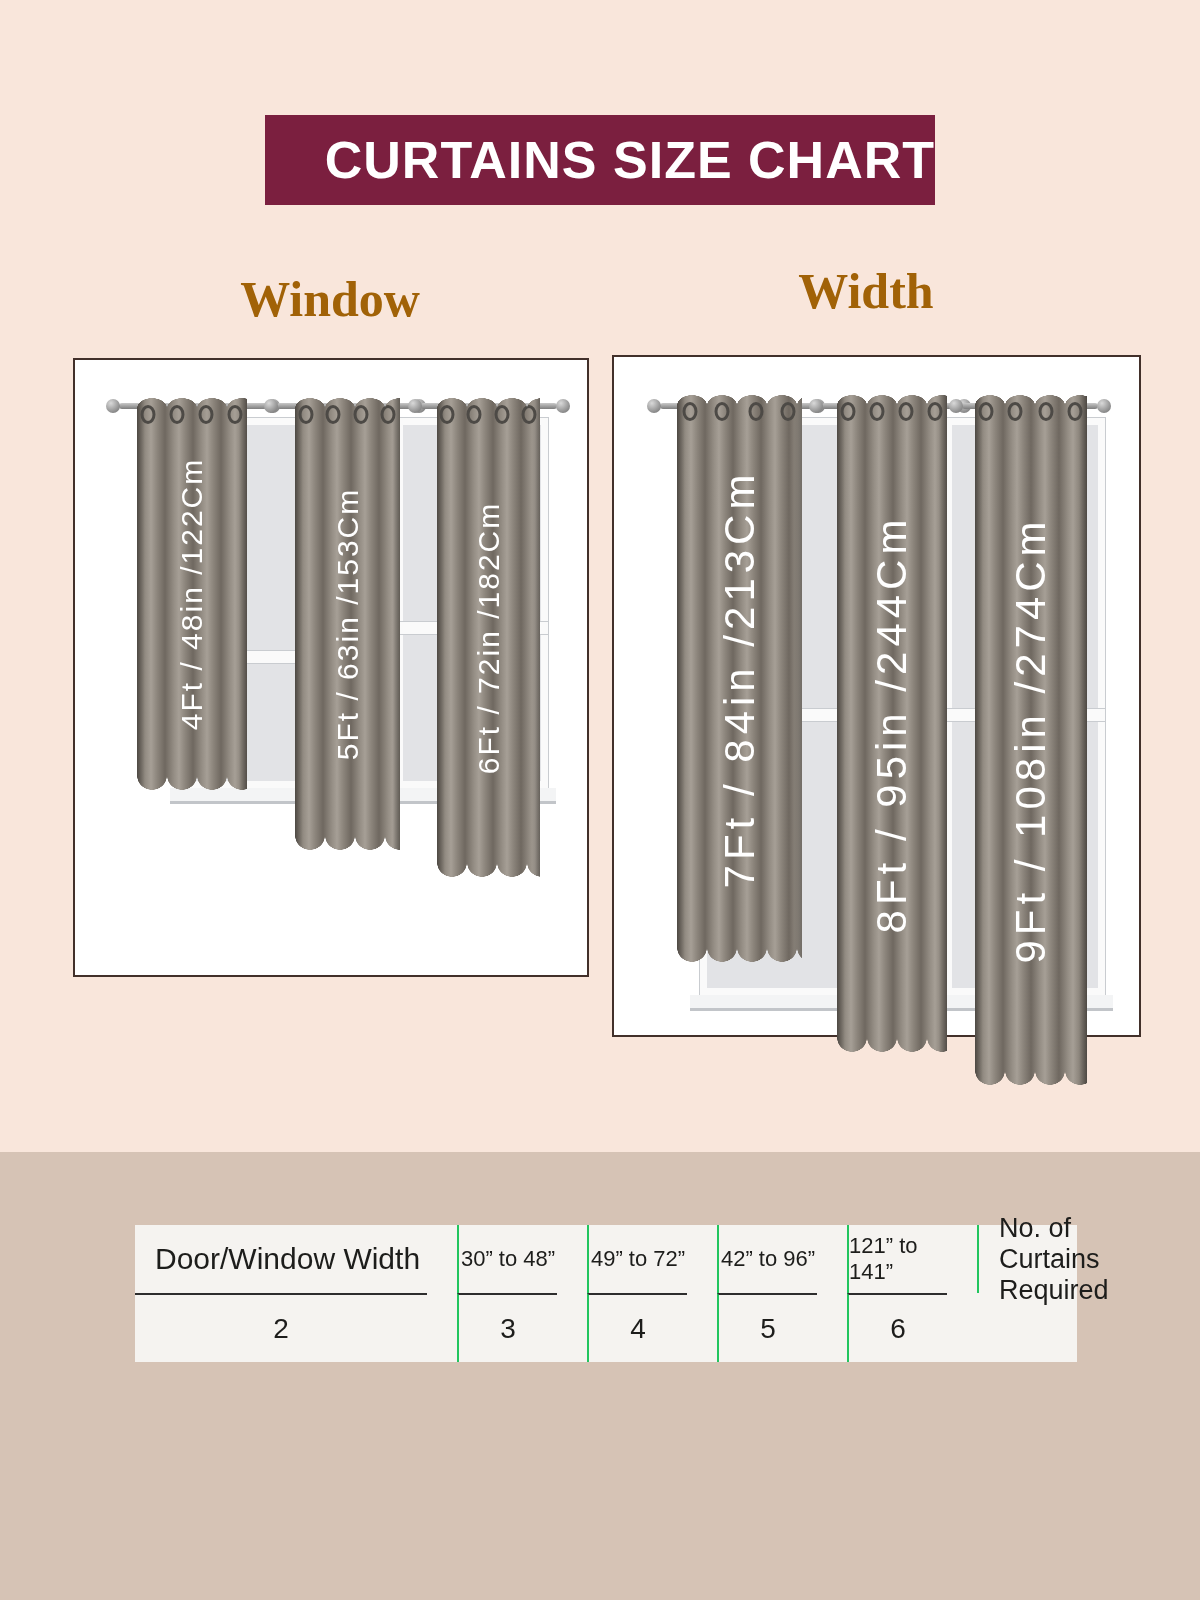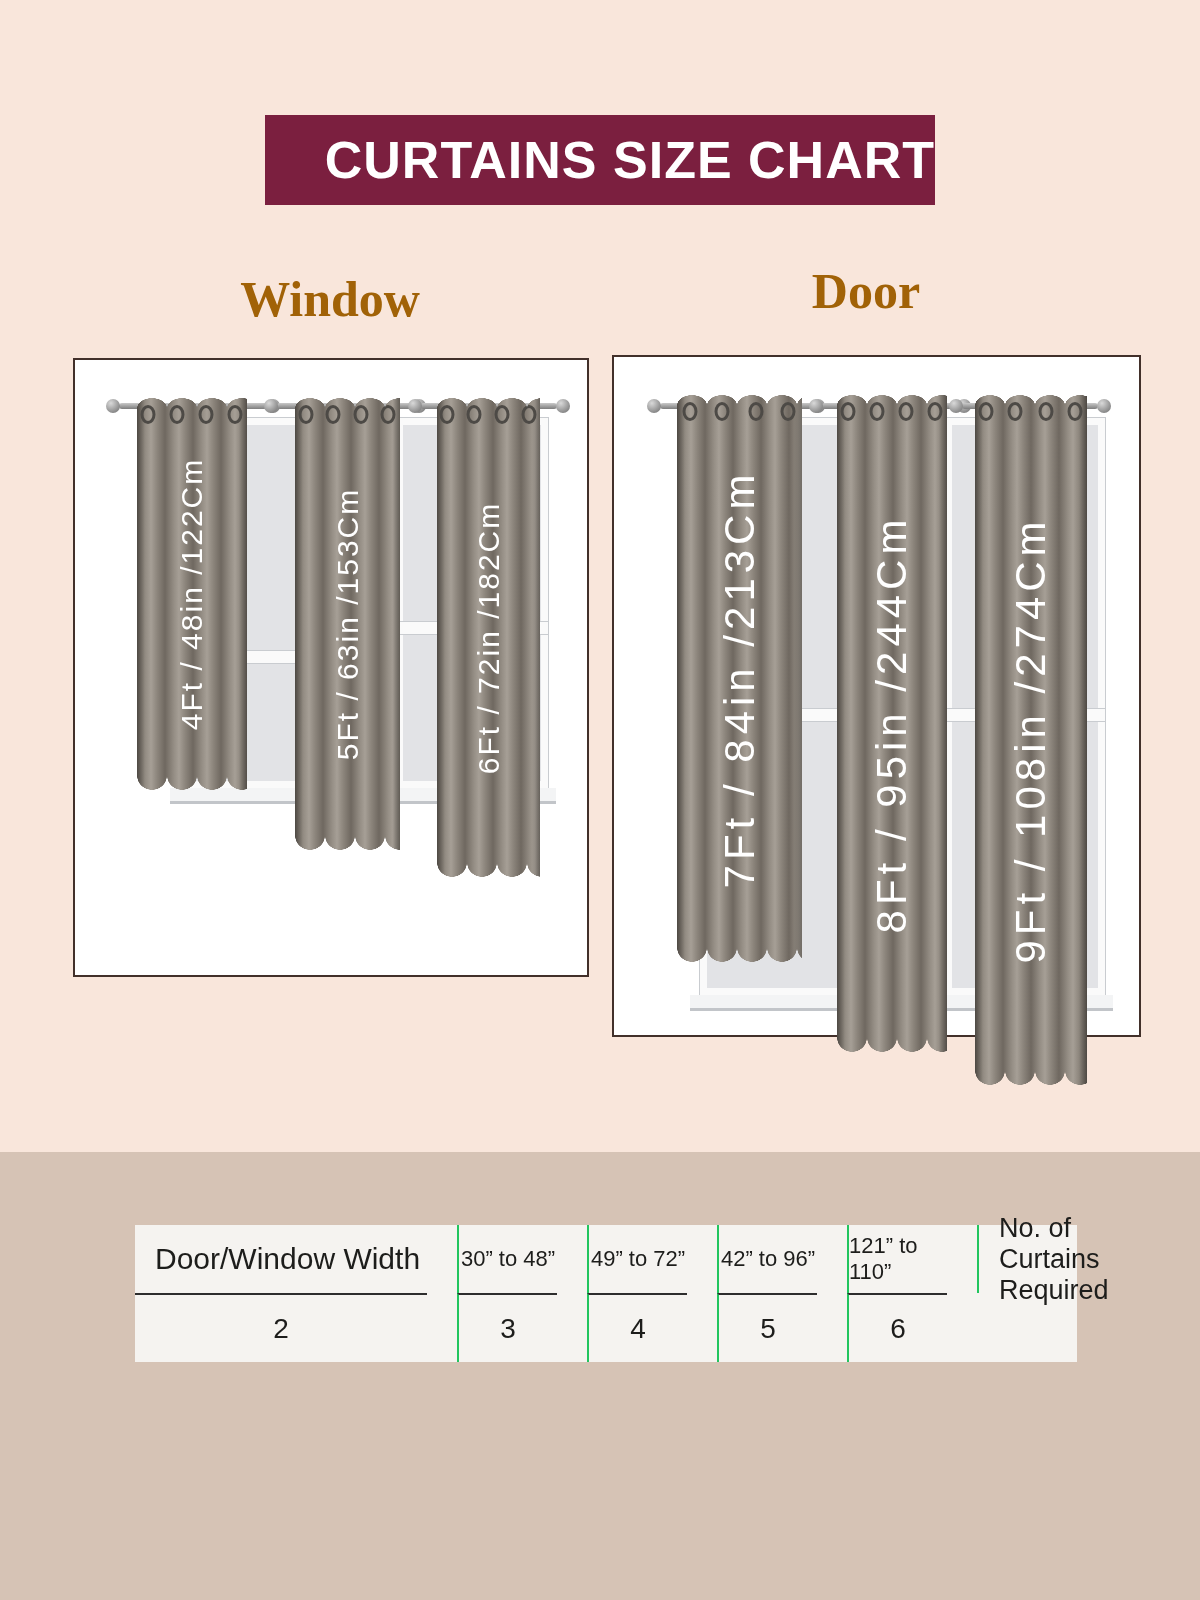--- a/index.html
+++ b/index.html
@@ -102,21 +102,21 @@
   .num-cell{font-size:28px;}
 </style>
 </head>
 <body>
 
 <div class="banner">
   <span>CURTAINS SIZE CHART</span>
 </div>
 
 <div class="heading" id="window-heading">Window</div>
-<div class="heading" id="door-heading">Door</div>
+<div class="heading" id="door-heading">Width</div>
 
 <div class="panel" id="window-panel">
 
   <div class="win" style="left:105px;top:58px;width:290px;height:370px;">
     <div class="win-divider" style="top:225px;"></div>
   </div>
   <div class="win" style="left:321px;top:58px;width:152px;height:370px;">
     <div class="win-divider" style="top:196px;"></div>
   </div>
   <div class="sill" style="left:95px;top:428px;width:310px;"></div>
@@ -204,21 +204,21 @@
     <span class="curtain-label door-label">9Ft / 108in /274Cm</span>
   </div>
 </div>
 
 <div class="footer">
   <div class="size-table">
     <div class="cell label-cell width-label">Door/Window Width</div>
     <div class="cell range-cell">30” to 48”</div>
     <div class="cell range-cell">49” to 72”</div>
     <div class="cell range-cell">42” to 96”</div>
-    <div class="cell range-cell">121” to 110”</div>
+    <div class="cell range-cell">121” to 141”</div>
     <div class="cell label-cell req-label">No. of Curtains Required</div>
     <div class="cell num-cell">2</div>
     <div class="cell num-cell">3</div>
     <div class="cell num-cell">4</div>
     <div class="cell num-cell">5</div>
     <div class="cell num-cell">6</div>
   </div>
 </div>
 
 </body></html>

